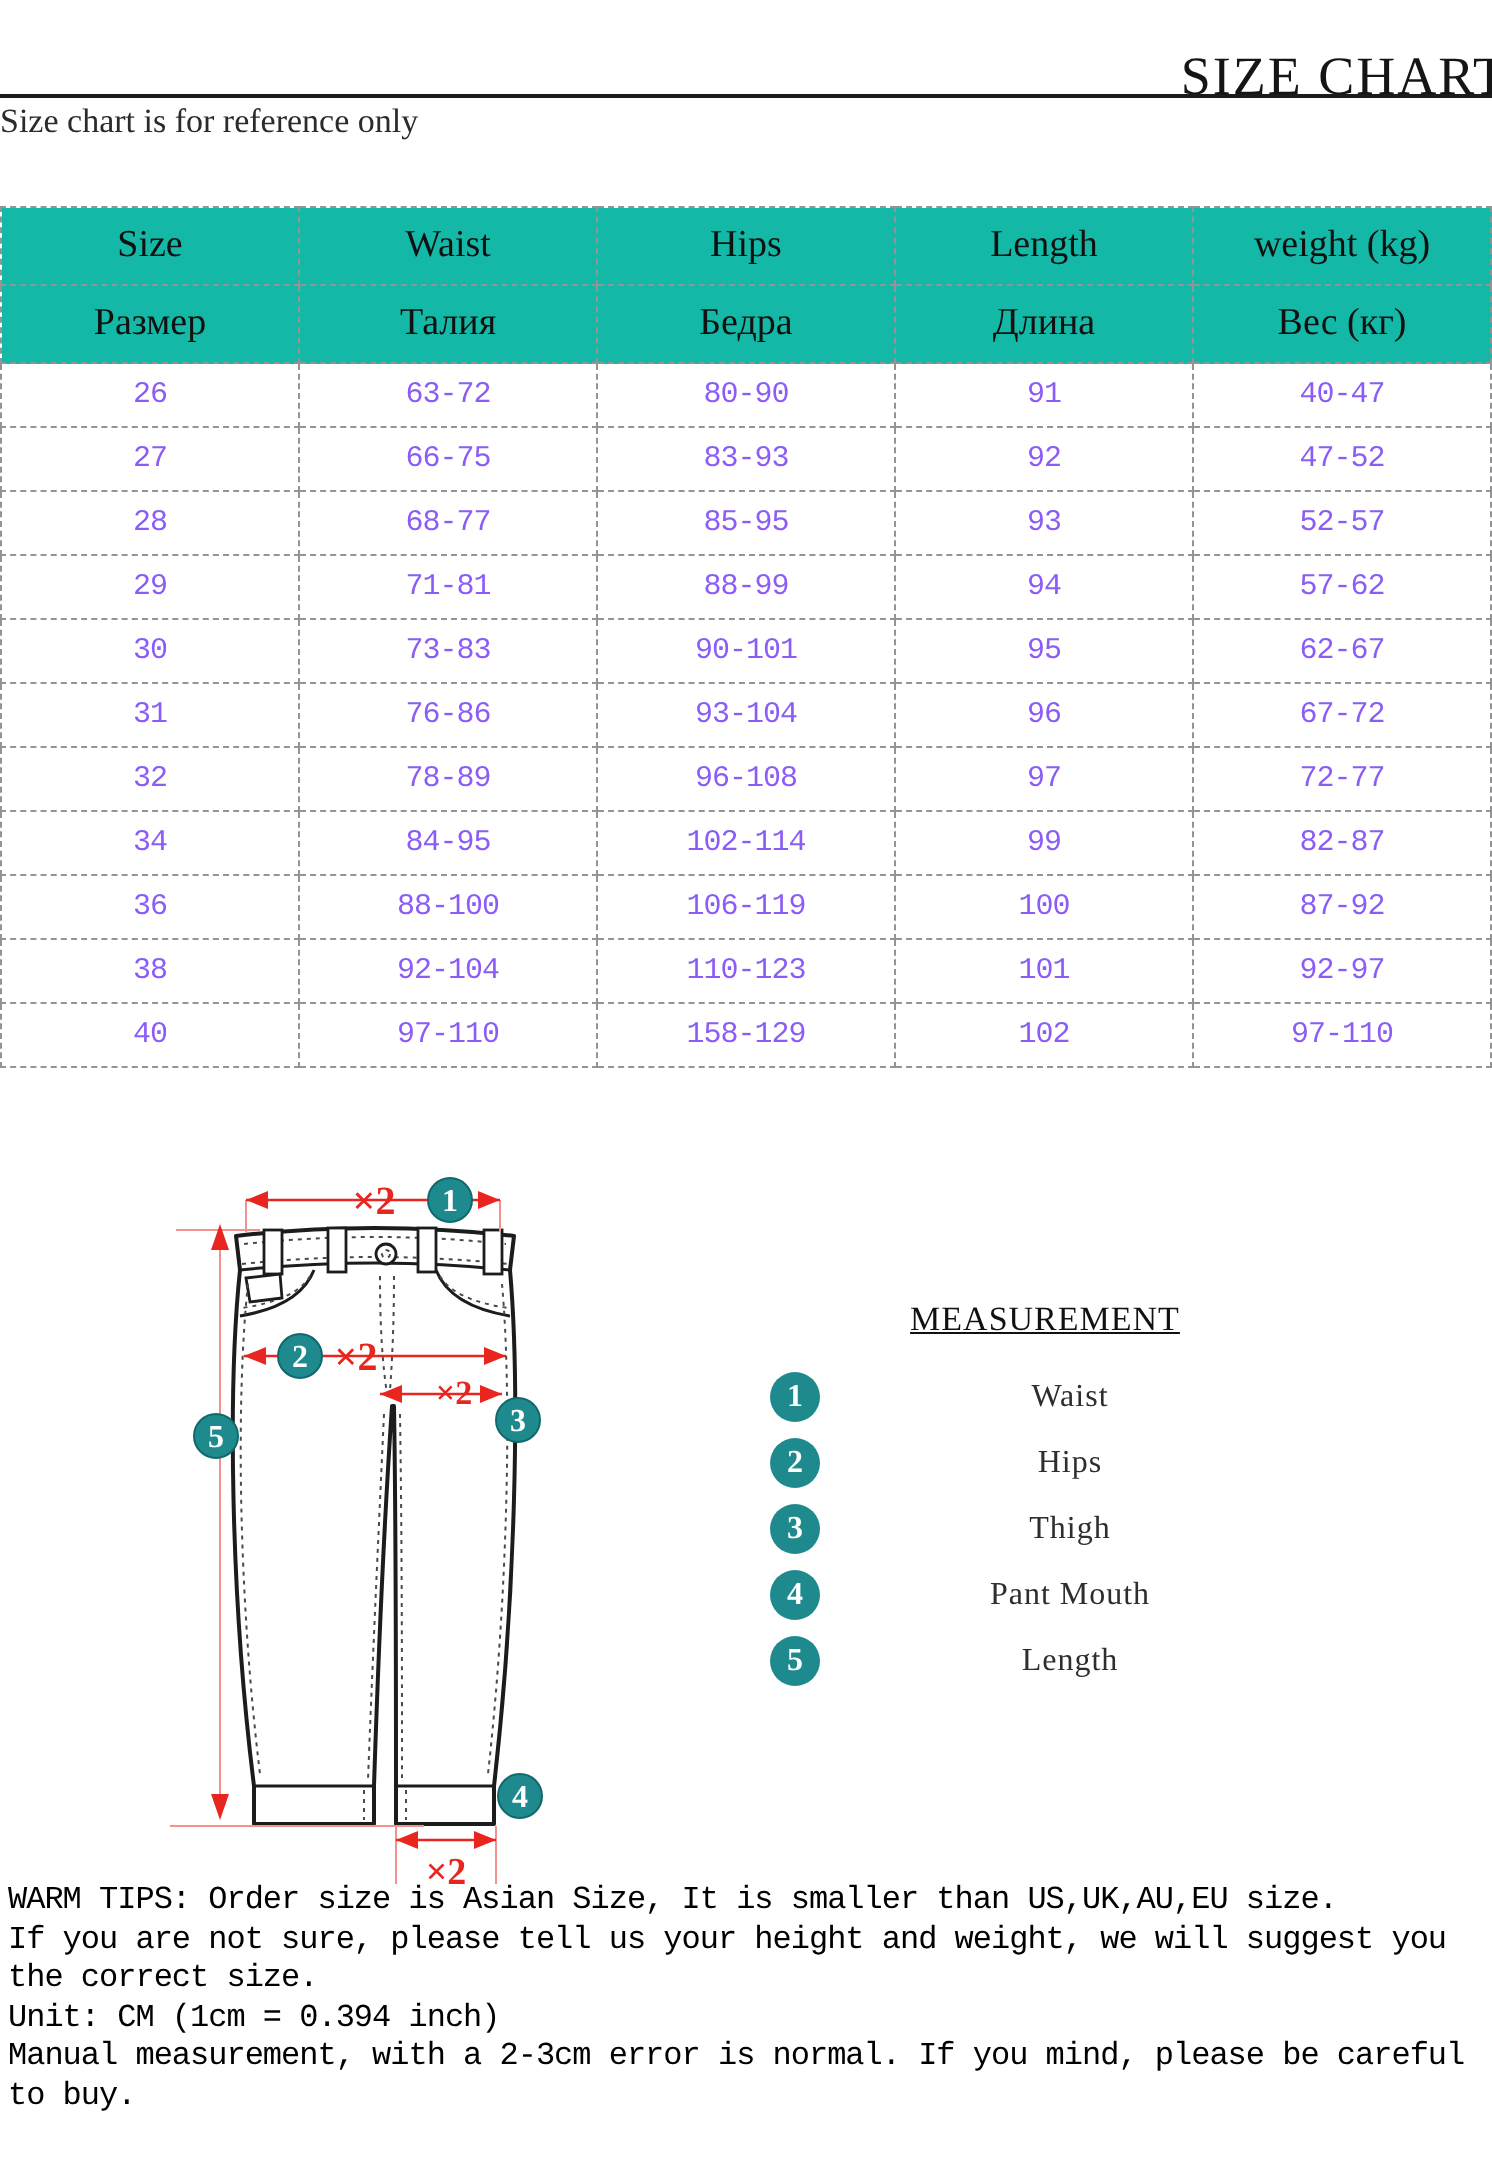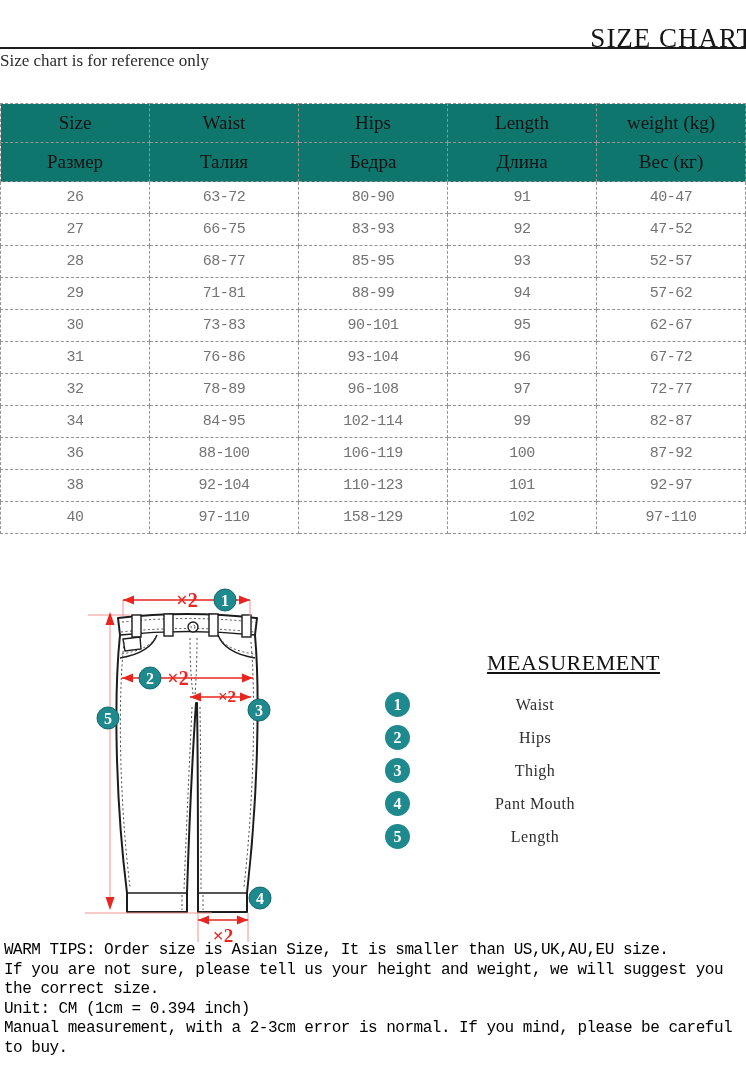--- a/index.html
+++ b/index.html
@@ -22,25 +22,25 @@
   }
   
   table.size-table {
     position:absolute; top:103px; left:0; width:746px;
     border-collapse:collapse; table-layout:fixed;
   }
   .size-table th, .size-table td {
     border:1px dashed #949494; text-align:center; vertical-align:middle; padding:0;
   }
   .size-table th {
-    background:#0f766e; font-weight:normal; font-size:19px; color:#111;
+    background:#14b8a6; font-weight:normal; font-size:19px; color:#111;
     height:38px; font-family:"Liberation Serif", serif;
   }
   .size-table td {
-    height:31px; font-size:15px; color:#737373;
+    height:31px; font-size:15px; color:#8b5cf6;
     font-family:"Liberation Mono","DejaVu Sans Mono",monospace; letter-spacing:-0.5px;
   }
   
   .pants-diagram { position:absolute; top:582px; left:60px; width:360px; height:368px; }
   .dim  { stroke:#e8251f; stroke-width:1.3; fill:none; }
   .ext  { stroke:#f2928e; stroke-width:1; fill:none; }
   .head { fill:#e8251f; stroke:none; }
   .mult {
     fill:#e8251f; font-family:"Liberation Serif",serif; font-weight:bold;
     text-anchor:middle;
@@ -50,21 +50,21 @@
   .fillpart{ fill:#ffffff; stroke:#1c1c1c; stroke-width:1.4; }
   .stitch  { fill:none; stroke:#4a4a4a; stroke-width:1; stroke-dasharray:2,2.5; }
   .marker-circle { fill:#1e8a8e; stroke:#12696d; stroke-width:1; }
   .marker-num {
     fill:#ffffff; font-family:"Liberation Serif",serif; font-weight:bold;
     font-size:16px; text-anchor:middle;
   }
   
   .legend { position:absolute; top:650px; left:385px; width:275px; }
   .legend-title {
-    text-align:right; font-size:22px; letter-spacing:0.5px; color:#111;
+    text-align:center; font-size:17px; letter-spacing:0.5px; color:#111;
     text-decoration:underline; margin:0 0 12px 0; font-weight:normal;
   }
   .legend-item { display:flex; align-items:center; height:33px; }
   .legend-badge {
     width:25px; height:25px; border-radius:50%; background:#1e8a8e;
     color:#fff; font-weight:bold; font-size:16px; line-height:25px;
     text-align:center; flex:0 0 25px; font-family:"Liberation Serif",serif;
   }
   .legend-label {
     flex:1; text-align:center; font-size:16px; color:#2e2e2e; letter-spacing:0.5px;

